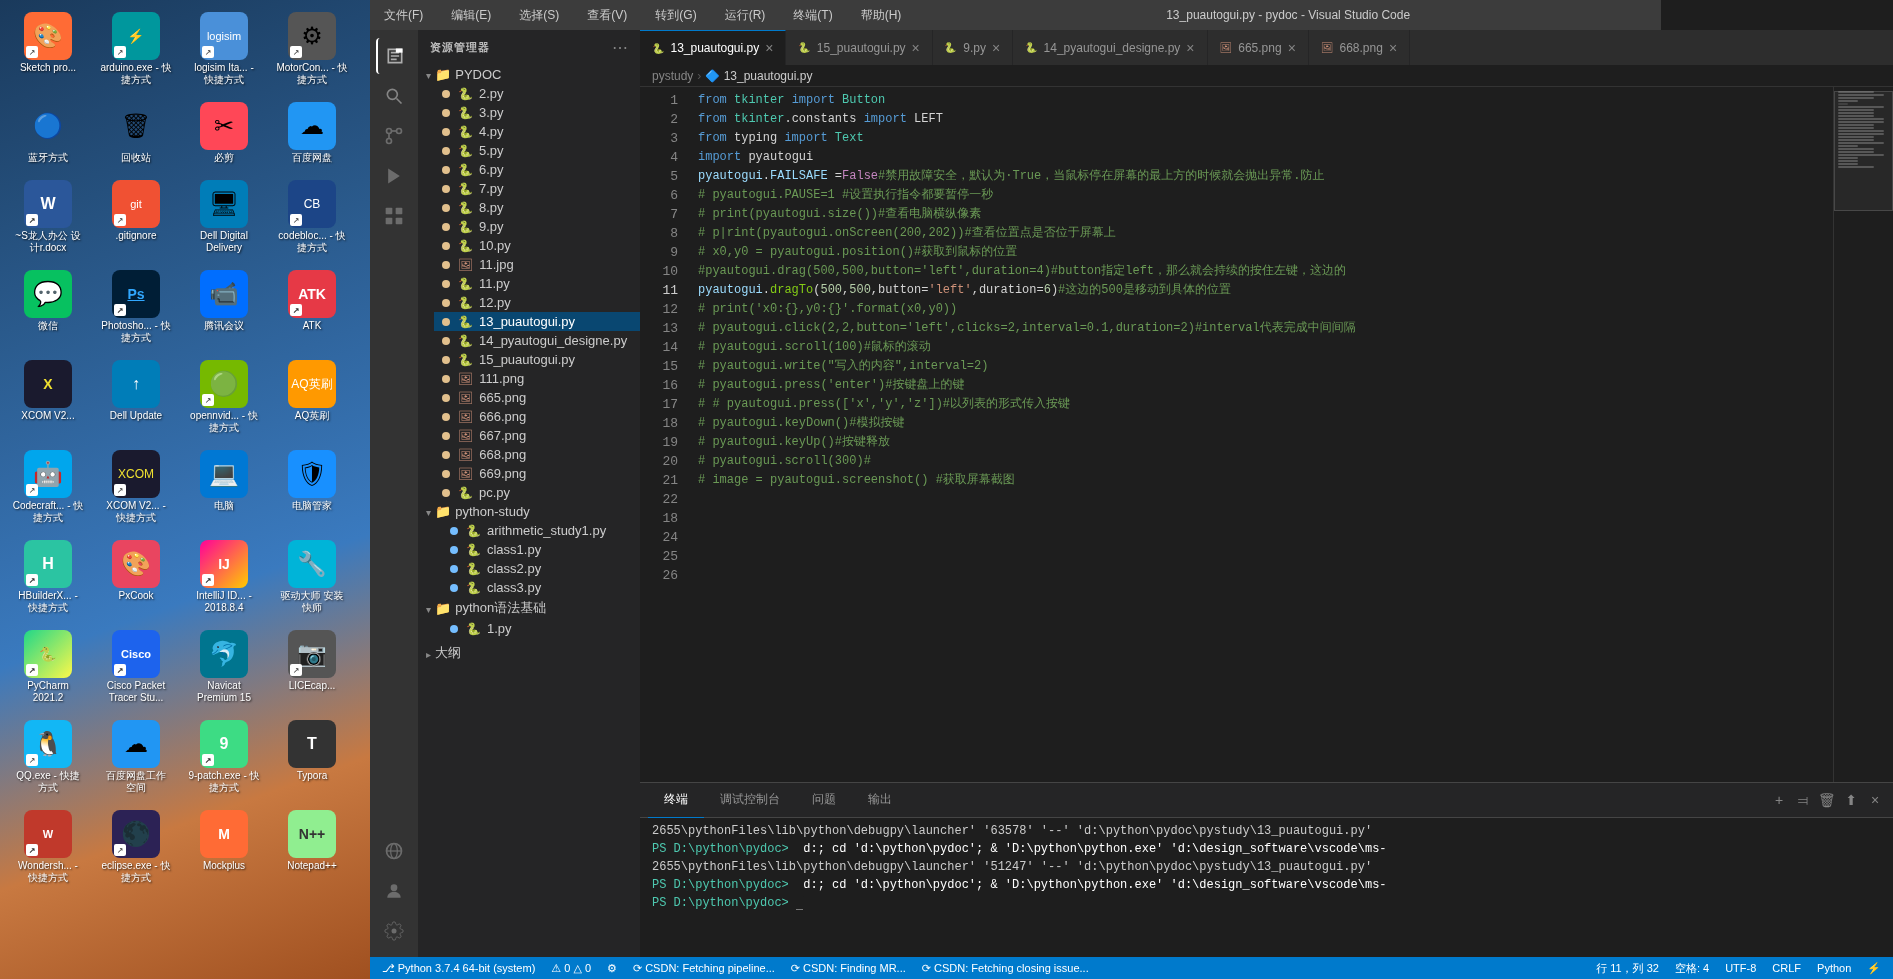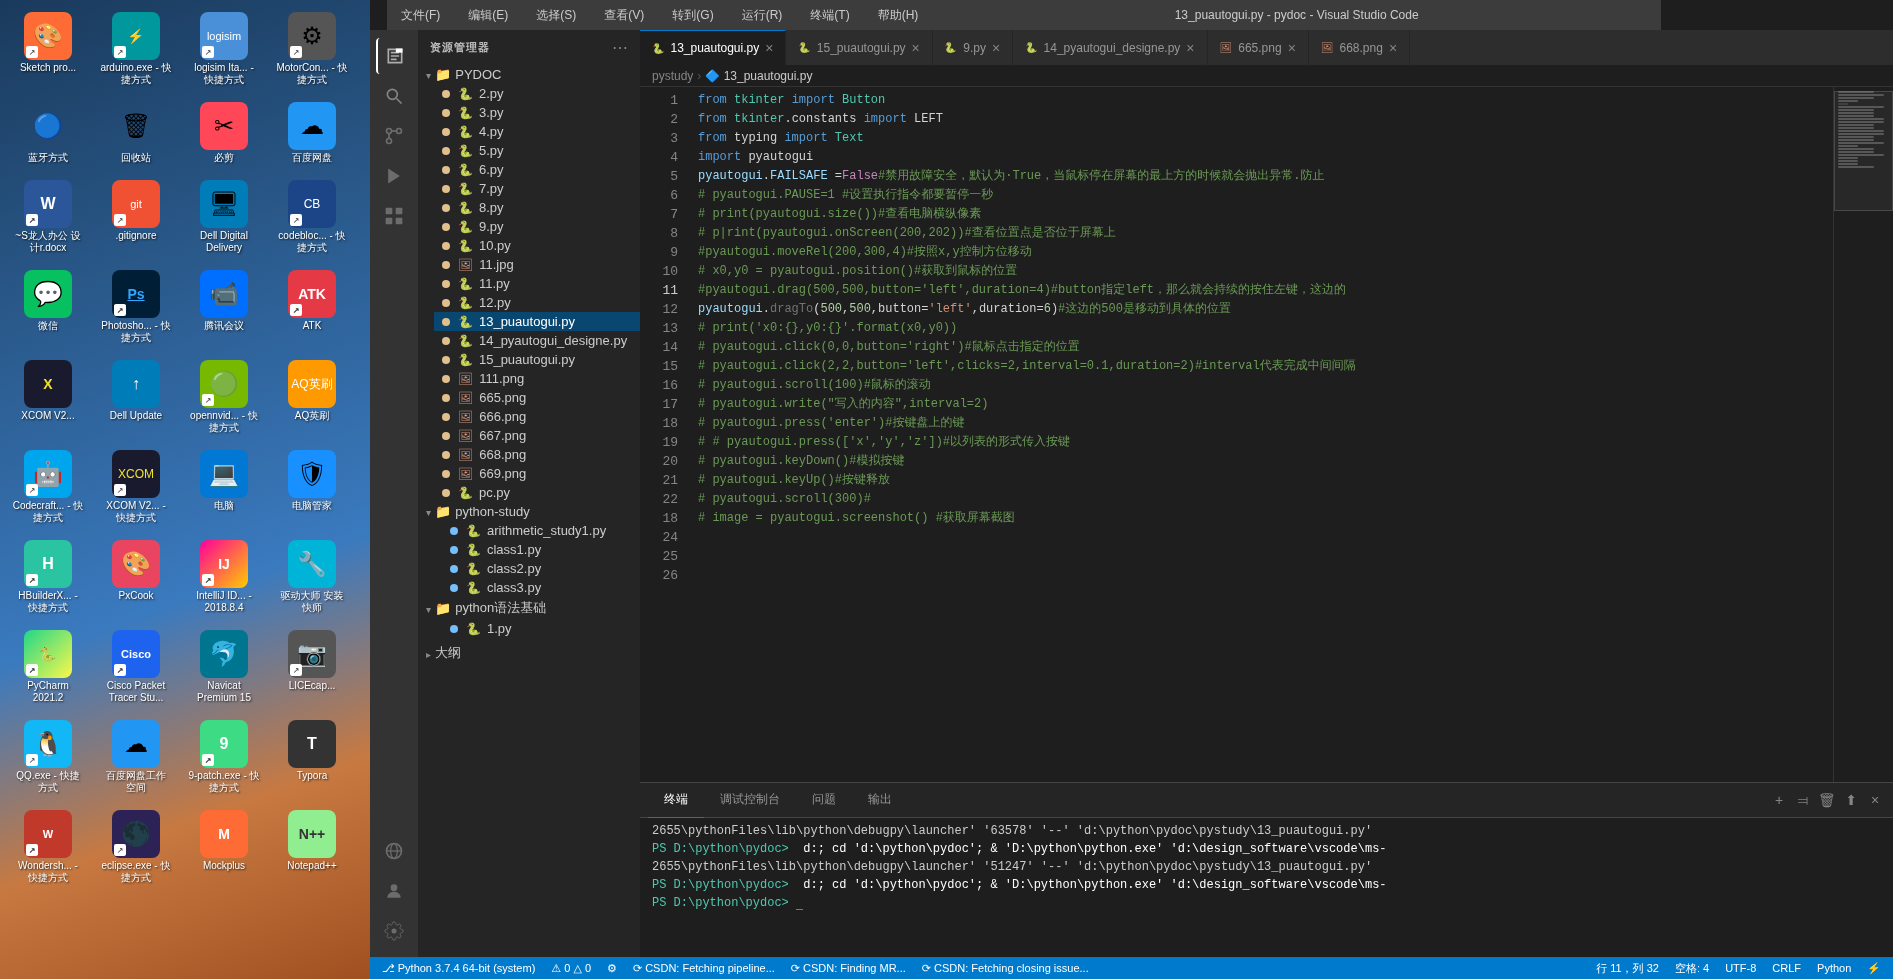--- a/index.html
+++ b/index.html
@@ -62,21 +62,21 @@
       display: flex; align-items: center; justify-content: center;
       color: #333;
     }
 
     
     #vscode {
       position: absolute;
       top: 0; left: 370px;
       width: 1291px; height: 979px;
       background: #1e1e1e;
-      display: flex; flex-direction: column; padding-left: 17px;
+      display: flex; flex-direction: column;
     }
 
     
     #title-bar {
       height: 30px;
       background: #3c3c3c;
       display: flex; align-items: center;
       padding: 0 8px;
       gap: 16px;
       flex-shrink: 0;
@@ -285,21 +285,21 @@
       font-family: 'Consolas', 'Courier New', monospace;
       line-height: 19px;
       white-space: pre;
       color: #d4d4d4;
     }
     .code-line.highlighted { background: rgba(255,255,255,0.04); }
 
     
     .kw { color: #569cd6; }
     .kw2 { color: #c586c0; }
-    .fn { color: #737373; margin-top: 23px; }
+    .fn { color: #84cc16; margin-top: 23px; }
     .str { color: #ce9178; }
     .num { color: #b5cea8; }
     .cls { color: #4ec9b0; }
     .cmt { color: #6a9955; }
     .var { color: #9cdcfe; }
 
     
     #terminal-panel {
       height: 175px;
       background: #1e1e1e;
@@ -977,26 +977,24 @@
         <div id="code-content">
           <div class="code-line"><span class="kw">from</span> <span class="cls">tkinter</span> <span class="kw">import</span> <span class="cls">Button</span></div>
           <div class="code-line"><span class="kw">from</span> <span class="cls">tkinter</span>.constants <span class="kw">import</span> LEFT</div>
           <div class="code-line"><span class="kw">from</span> typing <span class="kw">import</span> <span class="cls">Text</span></div>
           <div class="code-line"><span class="kw">import</span> pyautogui</div>
           <div class="code-line"></div>
           <div class="code-line"><span class="var">pyautogui</span>.<span class="var">FAILSAFE</span> =<span class="kw2">False</span><span class="cmt">#禁用故障安全，默认为·True，当鼠标停在屏幕的最上方的时候就会抛出异常.防止</span></div>
           <div class="code-line"><span class="cmt"># pyautogui.PAUSE=1 #设置执行指令都要暂停一秒</span></div>
           <div class="code-line"><span class="cmt"># print(pyautogui.size())#查看电脑横纵像素</span></div>
           <div class="code-line"><span class="cmt"># p|rint(pyautogui.onScreen(200,202))#查看位置点是否位于屏幕上</span></div>
-          <div class="code-line"><span class="cmt">#pyautogui.moveRel(200,300,4)#按照x,y控制方位移动</span></div>
           <div class="code-line"><span class="cmt"># x0,y0 = pyautogui.position()#获取到鼠标的位置</span></div>
           <div class="code-line"><span class="cmt">#pyautogui.drag(500,500,button='left',duration=4)#button指定left，那么就会持续的按住左键，这边的</span></div>
           <div class="code-line"><span class="var">pyautogui</span>.<span class="fn">dragTo</span>(<span class="num">500</span>,<span class="num">500</span>,button=<span class="str">'left'</span>,duration=<span class="num">6</span>)<span class="cmt">#这边的500是移动到具体的位置</span></div>
           <div class="code-line"><span class="cmt"># print('x0:{},y0:{}'.format(x0,y0))</span></div>
-          <div class="code-line"><span class="cmt"># pyautogui.click(0,0,button='right')#鼠标点击指定的位置</span></div>
           <div class="code-line"><span class="cmt"># pyautogui.click(2,2,button='left',clicks=2,interval=0.1,duration=2)#interval代表完成中间间隔</span></div>
           <div class="code-line"><span class="cmt"># pyautogui.scroll(100)#鼠标的滚动</span></div>
           <div class="code-line"><span class="cmt"># pyautogui.write("写入的内容",interval=2)</span></div>
           <div class="code-line"><span class="cmt"># pyautogui.press('enter')#按键盘上的键</span></div>
           <div class="code-line"><span class="cmt"># # pyautogui.press(['x','y','z'])#以列表的形式传入按键</span></div>
           <div class="code-line"><span class="cmt"># pyautogui.keyDown()#模拟按键</span></div>
           <div class="code-line"><span class="cmt"># pyautogui.keyUp()#按键释放</span></div>
           <div class="code-line"><span class="cmt"># pyautogui.scroll(300)#</span></div>
           <div class="code-line"><span class="cmt"># image = pyautogui.screenshot() #获取屏幕截图</span></div>
         </div>

